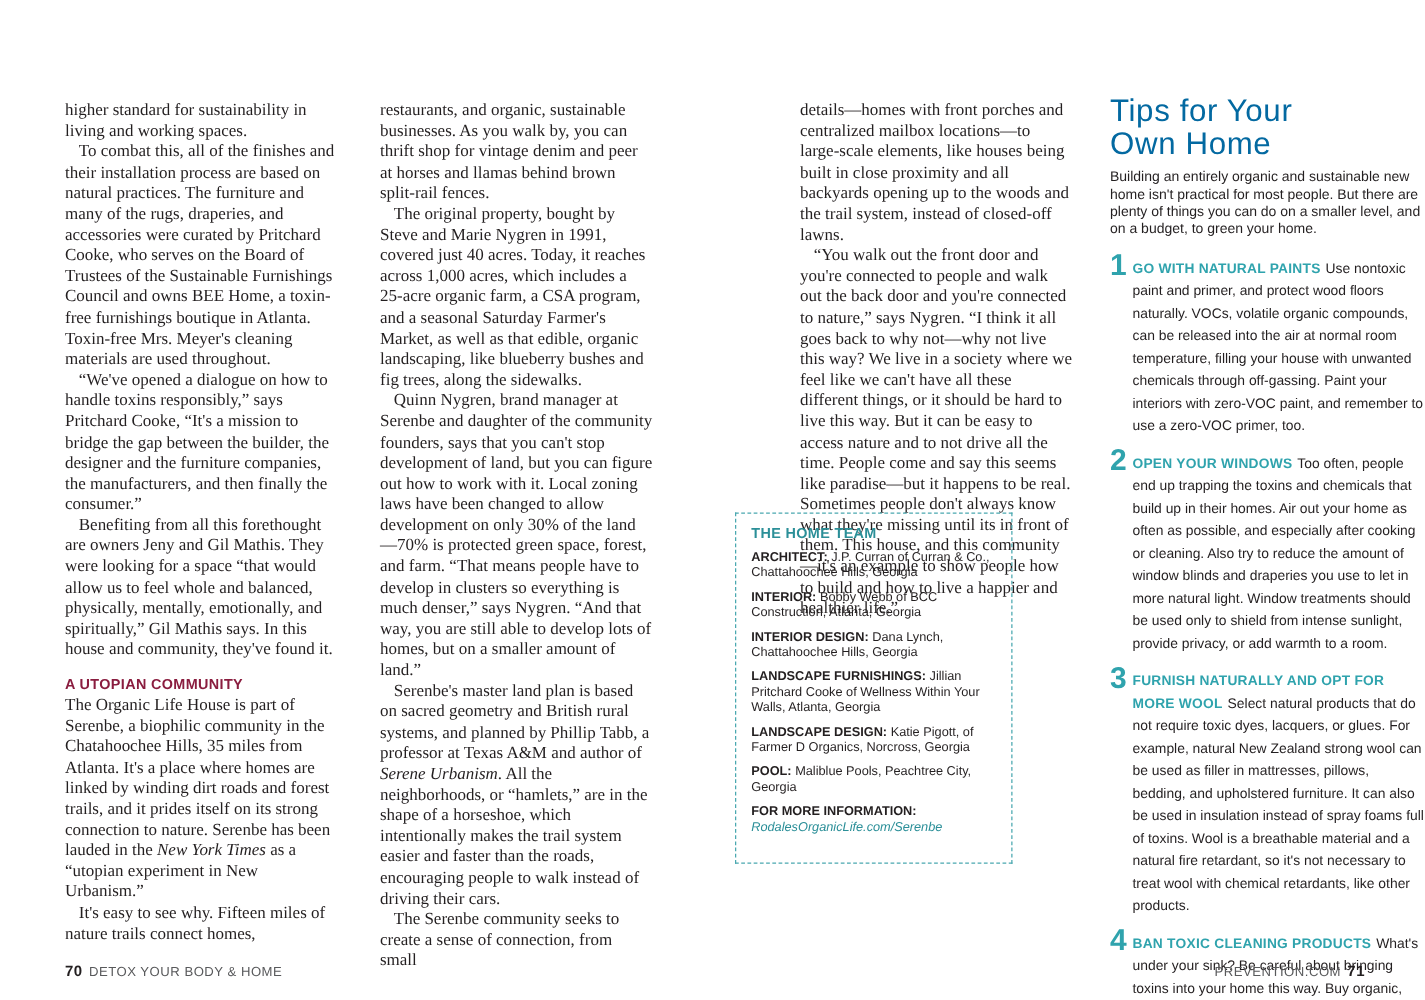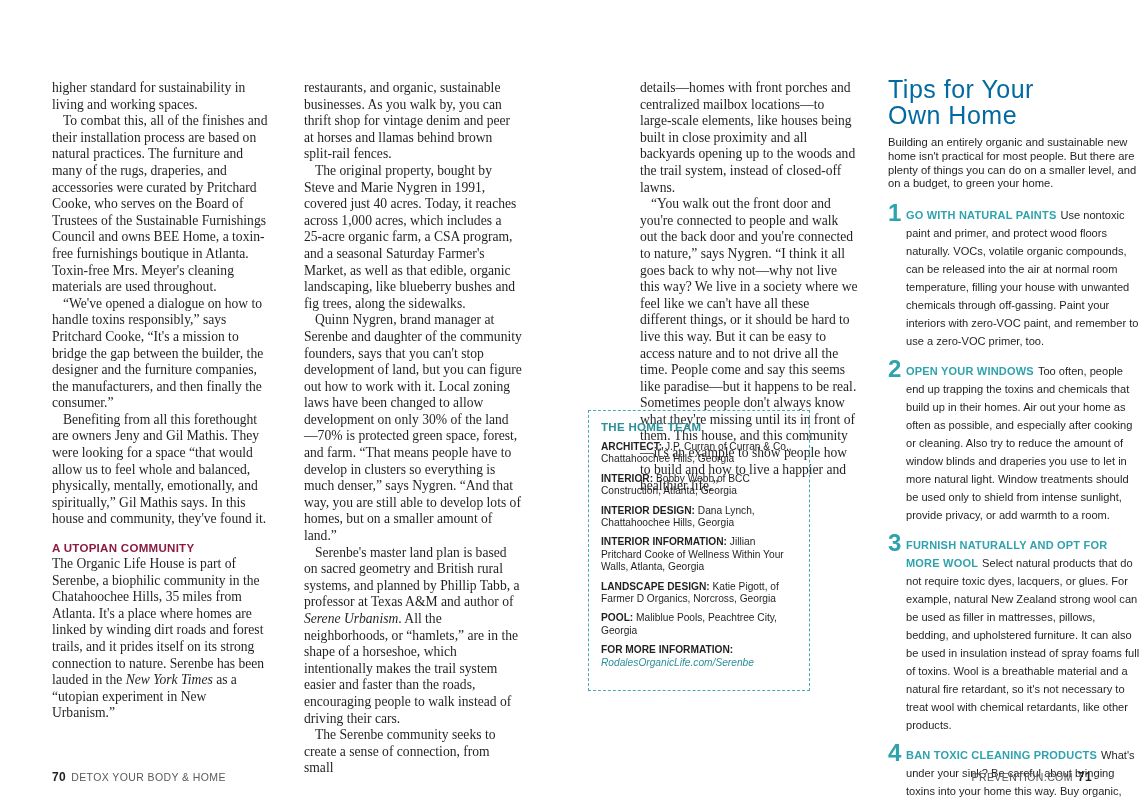--- a/index.html
+++ b/index.html
@@ -201,20 +201,21 @@
 
   <div class="cols">
 
     <div class="col col-1 body-text">
       <p>higher standard for sustainability in living and working spaces.</p>
       <p class="indent">To combat this, all of the finishes and their installation process are based on natural practices. The furniture and many of the rugs, draperies, and accessories were curated by Pritchard Cooke, who serves on the Board of Trustees of the Sustainable Furnishings Council and owns BEE Home, a toxin-free furnishings boutique in Atlanta. Toxin-free Mrs. Meyer's cleaning materials are used throughout.</p>
       <p class="indent">“We've opened a dialogue on how to handle toxins responsibly,” says Pritchard Cooke, “It's a mission to bridge the gap between the builder, the designer and the furniture companies, the manufacturers, and then finally the consumer.”</p>
       <p class="indent">Benefiting from all this forethought are owners Jeny and Gil Mathis. They were looking for a space “that would allow us to feel whole and balanced, physically, mentally, emotionally, and spiritually,” Gil Mathis says. In this house and community, they've found it.</p>
       <div class="subhead">A Utopian Community</div>
       <p>The Organic Life House is part of Serenbe, a biophilic community in the Chatahoochee Hills, 35 miles from Atlanta. It's a place where homes are linked by winding dirt roads and forest trails, and it prides itself on its strong connection to nature. Serenbe has been lauded in the <span class="italic">New York Times</span> as a “utopian experiment in New Urbanism.”</p>
+      <p class="indent">It's easy to see why. Fifteen miles of nature trails connect homes,</p>
     </div>
 
     <div class="col col-2 body-text">
       <p>restaurants, and organic, sustainable businesses. As you walk by, you can thrift shop for vintage denim and peer at horses and llamas behind brown split-rail fences.</p>
       <p class="indent">The original property, bought by Steve and Marie Nygren in 1991, covered just 40 acres. Today, it reaches across 1,000 acres, which includes a 25-acre organic farm, a CSA program, and a seasonal Saturday Farmer's Market, as well as that edible, organic landscaping, like blueberry bushes and fig trees, along the sidewalks.</p>
       <p class="indent">Quinn Nygren, brand manager at Serenbe and daughter of the community founders, says that you can't stop development of land, but you can figure out how to work with it. Local zoning laws have been changed to allow development on only 30% of the land—70% is protected green space, forest, and farm. “That means people have to develop in clusters so everything is much denser,” says Nygren. “And that way, you are still able to develop lots of homes, but on a smaller amount of land.”</p>
       <p class="indent">Serenbe's master land plan is based on sacred geometry and British rural systems, and planned by Phillip Tabb, a professor at Texas A&amp;M and author of <span class="italic">Serene Urbanism</span>. All the neighborhoods, or “hamlets,” are in the shape of a horseshoe, which intentionally makes the trail system easier and faster than the roads, encouraging people to walk instead of driving their cars.</p>
       <p class="indent">The Serenbe community seeks to create a sense of connection, from small</p>
     </div>
 
@@ -266,21 +267,21 @@
     </div>
     <div class="ht-item">
       <span class="ht-label">INTERIOR:</span>
       <span class="ht-value">Bobby Webb of BCC Construction, Atlanta, Georgia</span>
     </div>
     <div class="ht-item">
       <span class="ht-label">INTERIOR DESIGN:</span>
       <span class="ht-value">Dana Lynch, Chattahoochee Hills, Georgia</span>
     </div>
     <div class="ht-item">
-      <span class="ht-label">INTERIOR INFORMATION:</span>
+      <span class="ht-label">LANDSCAPE FURNISHINGS:</span>
       <span class="ht-value">Jillian Pritchard Cooke of Wellness Within Your Walls, Atlanta, Georgia</span>
     </div>
     <div class="ht-item">
       <span class="ht-label">LANDSCAPE DESIGN:</span>
       <span class="ht-value">Katie Pigott, of Farmer D Organics, Norcross, Georgia</span>
     </div>
     <div class="ht-item">
       <span class="ht-label">POOL:</span>
       <span class="ht-value">Maliblue Pools, Peachtree City, Georgia</span>
     </div>

